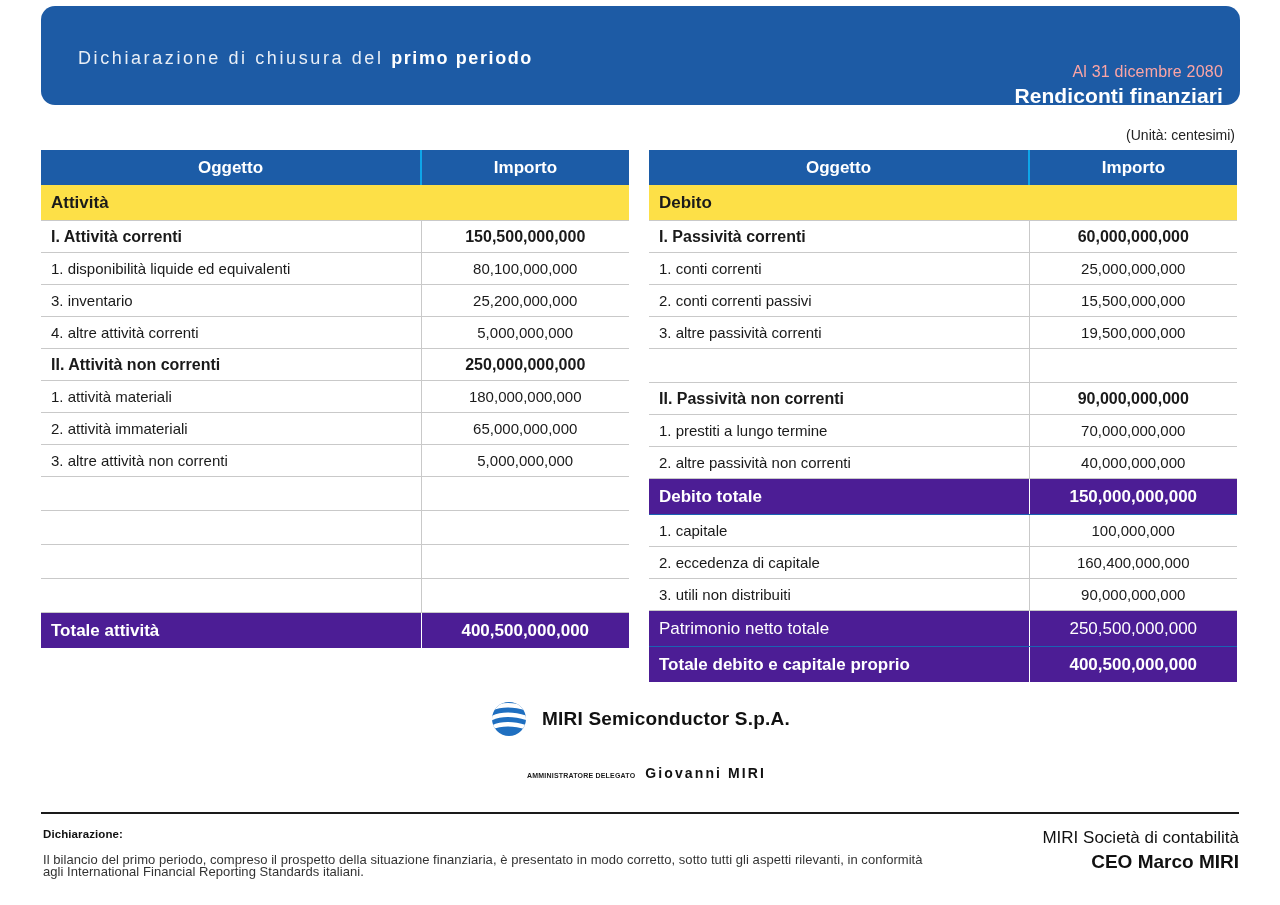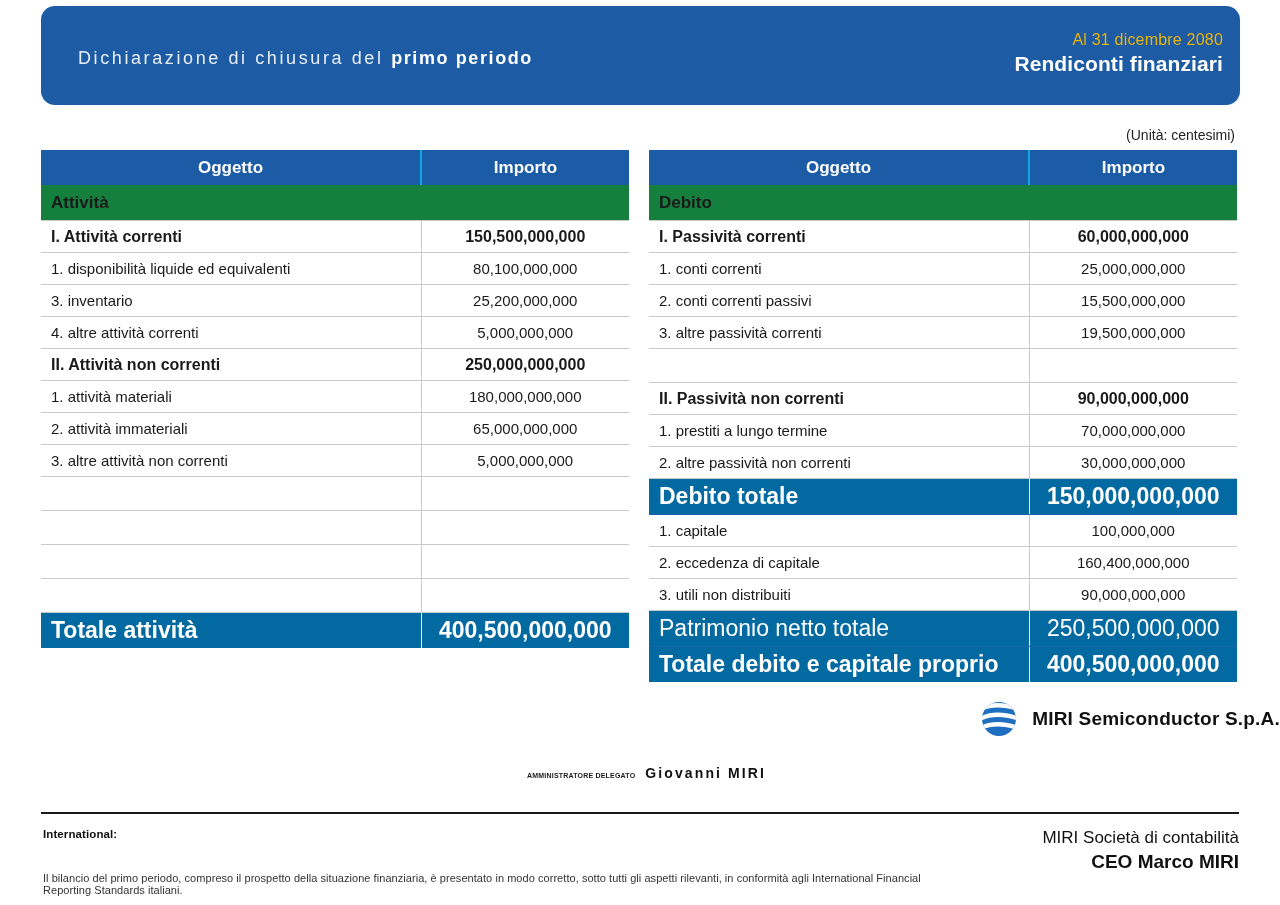--- a/index.html
+++ b/index.html
@@ -42,23 +42,24 @@
     letter-spacing: 1.6px;
   }
   .banner-right {
     position: absolute;
     right: 17px;
     top: 24px;
     text-align: right;
   }
   .banner-date {
     font-size: 16px;
-    color: #eab308;
+    color: #fca5a5;
     letter-spacing: 0.2px;
     line-height: 20px;
+    margin-top: 32px;
   }
   .banner-sub {
     font-size: 21px;
     font-weight: bold;
     color: #ffffff;
     line-height: 28px;
     letter-spacing: 0.1px;
   }
 
   
@@ -102,50 +103,50 @@
     border-bottom: 1px solid #c9c9c9;
     border-right: 1px solid #c9c9c9;
     vertical-align: middle;
     white-space: nowrap;
     overflow: hidden;
   }
   .tbl td:last-child { border-right: none; }
   .tbl td.amt { text-align: center; }
 
   .tbl tr.section td {
-    background: #15803d;
+    background: #fde047;
     font-weight: bold;
     font-size: 17px;
     border-right: none;
     border-bottom: 1px solid #c9c9c9;
     height: 35px;
   }
   .tbl tr.roman td { font-weight: bold; font-size: 16px; }
   .tbl tr.blank td { height: 33px; }
 
   .tbl tr.total td {
-    background: #0369a1;
+    background: #4c1d95;
     color: #ffffff;
     font-weight: bold;
-    font-size: 23px;
+    font-size: 17px;
     height: 35px;
     border-bottom: 1px solid #1a62b2;
     border-right: 1px solid #ffffff;
   }
   .tbl tr.total td:last-child { border-right: none; }
   .tbl tr.total.light td { font-weight: normal; }
   .tbl tr:last-child td { border-bottom: none; margin-top: 28px; }
 
   
   .sig {
     position: absolute;
     left: 0;
     right: 0;
     top: 700px;
-    text-align: right;
+    text-align: center;
   }
   .sig-company {
     display: inline-flex;
     align-items: center;
     gap: 14px;
   }
   .logo-svg { display: block; }
   .sig-company-name {
     font-size: 19px;
     font-weight: bold;
@@ -189,22 +190,22 @@
     top: 828px;
     width: 880px;
   }
   .footer-thanks {
     font-size: 11.5px;
     font-weight: bold;
     color: #111;
     letter-spacing: 0.1px;
   }
   .footer-disclaimer {
-    margin-top: 32px;
-    font-size: 11px;
+    margin-top: 14px;
+    font-size: 13px;
     color: #333;
     letter-spacing: 0.05px;
     line-height: 12px;
   }
   .footer-right {
     position: absolute;
     right: 41px;
     top: 826px;
     text-align: right;
   }
@@ -345,21 +346,21 @@
       <tr class="roman">
         <td class="obj">II. Passività non correnti</td>
         <td class="amt">90,000,000,000</td>
       </tr>
       <tr>
         <td class="obj">1. prestiti a lungo termine</td>
         <td class="amt">70,000,000,000</td>
       </tr>
       <tr>
         <td class="obj">2. altre passività non correnti</td>
-        <td class="amt">30,000,000,000</td>
+        <td class="amt">40,000,000,000</td>
       </tr>
       <tr class="total">
         <td class="obj">Debito totale</td>
         <td class="amt">150,000,000,000</td>
       </tr>
       <tr>
         <td class="obj">1. capitale</td>
         <td class="amt">100,000,000</td>
       </tr>
       <tr>
@@ -403,19 +404,19 @@
     <span class="sig-company-name">MIRI Semiconductor S.p.A.</span>
   </div>
   <div class="sig-ceo">
     <span class="sig-role">AMMINISTRATORE DELEGATO</span>
     <span class="sig-name">Giovanni MIRI</span>
   </div>
 </div>
 
 <div class="footer-rule"></div>
 <div class="footer-left">
-  <div class="footer-thanks">International:</div>
+  <div class="footer-thanks">Dichiarazione:</div>
   <div class="footer-disclaimer">Il bilancio del primo periodo, compreso il prospetto della situazione finanziaria, è presentato in modo corretto, sotto tutti gli aspetti rilevanti, in conformità agli International Financial Reporting Standards italiani.</div>
 </div>
 <div class="footer-right">
   <div class="footer-firm">MIRI Società di contabilità</div>
   <div class="footer-ceo">CEO Marco MIRI</div>
 </div>
 
 </body></html>

